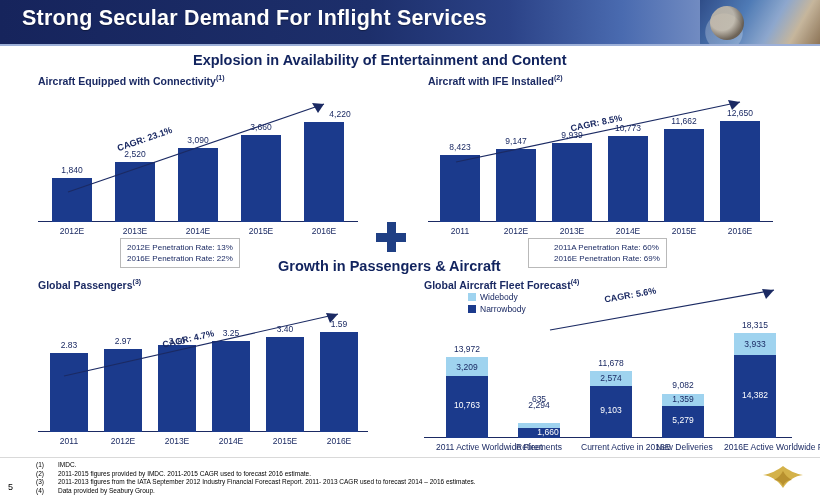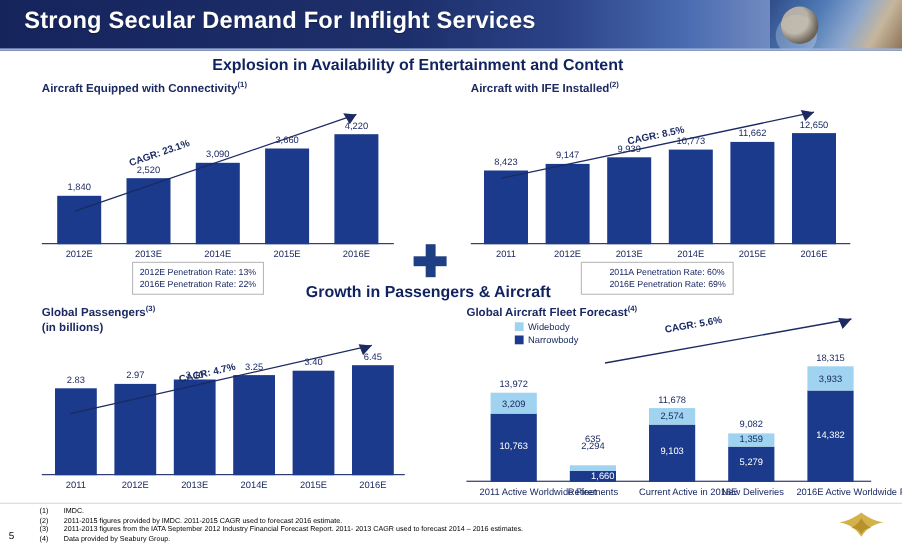--- a/index.html
+++ b/index.html
@@ -148,21 +148,21 @@
     <div class="bar" style="left:14px;  width:40px; height:44px;"></div>
     <div class="bar" style="left:77px;  width:40px; height:60px;"></div>
     <div class="bar" style="left:140px; width:40px; height:74px;"></div>
     <div class="bar" style="left:203px; width:40px; height:87px;"></div>
     <div class="bar" style="left:266px; width:40px; height:100px;"></div>
 
     <div class="bar-val" style="left:14px;  width:40px; bottom:47px;">1,840</div>
     <div class="bar-val" style="left:77px;  width:40px; bottom:63px;">2,520</div>
     <div class="bar-val" style="left:140px; width:40px; bottom:77px;">3,090</div>
     <div class="bar-val" style="left:203px; width:40px; bottom:90px;">3,660</div>
-    <div class="bar-val" style="left:266px; width:40px; bottom:103px;margin-top:44px;">4,220</div>
+    <div class="bar-val" style="left:282px; width:40px; bottom:103px;margin-top:44px;">4,220</div>
 
     <svg class="cagr-arrow" style="left:28px; top:-4px;" width="275" height="110" viewBox="0 0 275 110">
       <line x1="2" y1="100" x2="258" y2="12" stroke="#1b2a63" stroke-width="1.2"></line>
       <polygon points="258,12 246,11 252,21" fill="#1b2a63"></polygon>
     </svg>
     <div class="cagr-label" style="left:78px; top:38px; transform:rotate(-19deg);">CAGR: 23.1%</div>
   </div>
 
   <div class="x-label" style="left:14px;  top:152px; width:40px;">2012E</div>
   <div class="x-label" style="left:77px;  top:152px; width:40px;">2013E</div>
@@ -215,38 +215,37 @@
 
 <div class="note-box" style="left:528px; top:238px;padding-left:25px;">
   <div>2011A Penetration Rate: 60%</div>
   <div>2016E Penetration Rate: 69%</div>
 </div>
 
 <div class="panel" style="left:38px; top:278px; width:340px; height:180px;">
   <div class="panel-title">
     <span>Global Passengers</span><span class="sup">(3)</span>
   </div>
-  <div class="panel-sub" style="margin-top:1px;">(in billions)</div>
 
   <div class="plot" style="left:0px; top:34px; width:330px; height:120px;">
     <div class="axis-base" style="width:330px;"></div>
 
     <div class="bar" style="left:12px;  width:38px; height:79px;"></div>
     <div class="bar" style="left:66px;  width:38px; height:83px;"></div>
     <div class="bar" style="left:120px; width:38px; height:87px;"></div>
     <div class="bar" style="left:174px; width:38px; height:91px;"></div>
     <div class="bar" style="left:228px; width:38px; height:95px;"></div>
     <div class="bar" style="left:282px; width:38px; height:100px;"></div>
 
     <div class="bar-val" style="left:12px;  width:38px; bottom:82px;">2.83</div>
     <div class="bar-val" style="left:66px;  width:38px; bottom:86px;">2.97</div>
     <div class="bar-val" style="left:120px; width:38px; bottom:86px;">3.10</div>
     <div class="bar-val" style="left:174px; width:38px; bottom:94px;">3.25</div>
     <div class="bar-val" style="left:228px; width:38px; bottom:98px;">3.40</div>
-    <div class="bar-val" style="left:282px; width:38px; bottom:103px;">6.45</div>
+    <div class="bar-val" style="left:282px; width:38px; bottom:103px;">1.59</div>
 
     <svg class="cagr-arrow" style="left:24px; top:-8px;" width="290" height="115" viewBox="0 0 290 115">
       <line x1="2" y1="72" x2="276" y2="10" stroke="#1b2a63" stroke-width="1.2"></line>
       <polygon points="276,10 264,9 268,19" fill="#1b2a63"></polygon>
     </svg>
     <div class="cagr-label" style="left:124px; top:22px; transform:rotate(-13deg);">CAGR: 4.7%</div>
   </div>
 
   <div class="x-label" style="left:12px;  top:158px; width:38px;">2011</div>
   <div class="x-label" style="left:66px;  top:158px; width:38px;">2012E</div>

